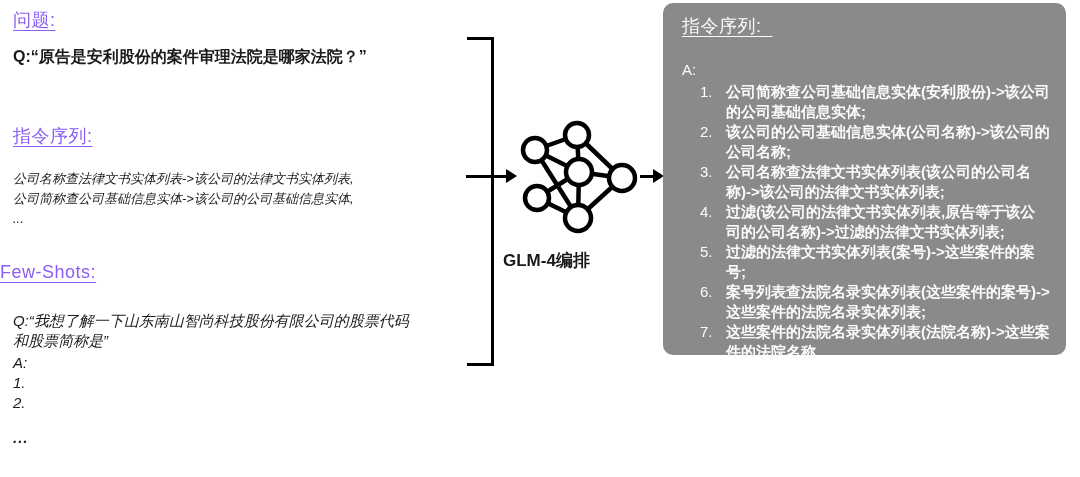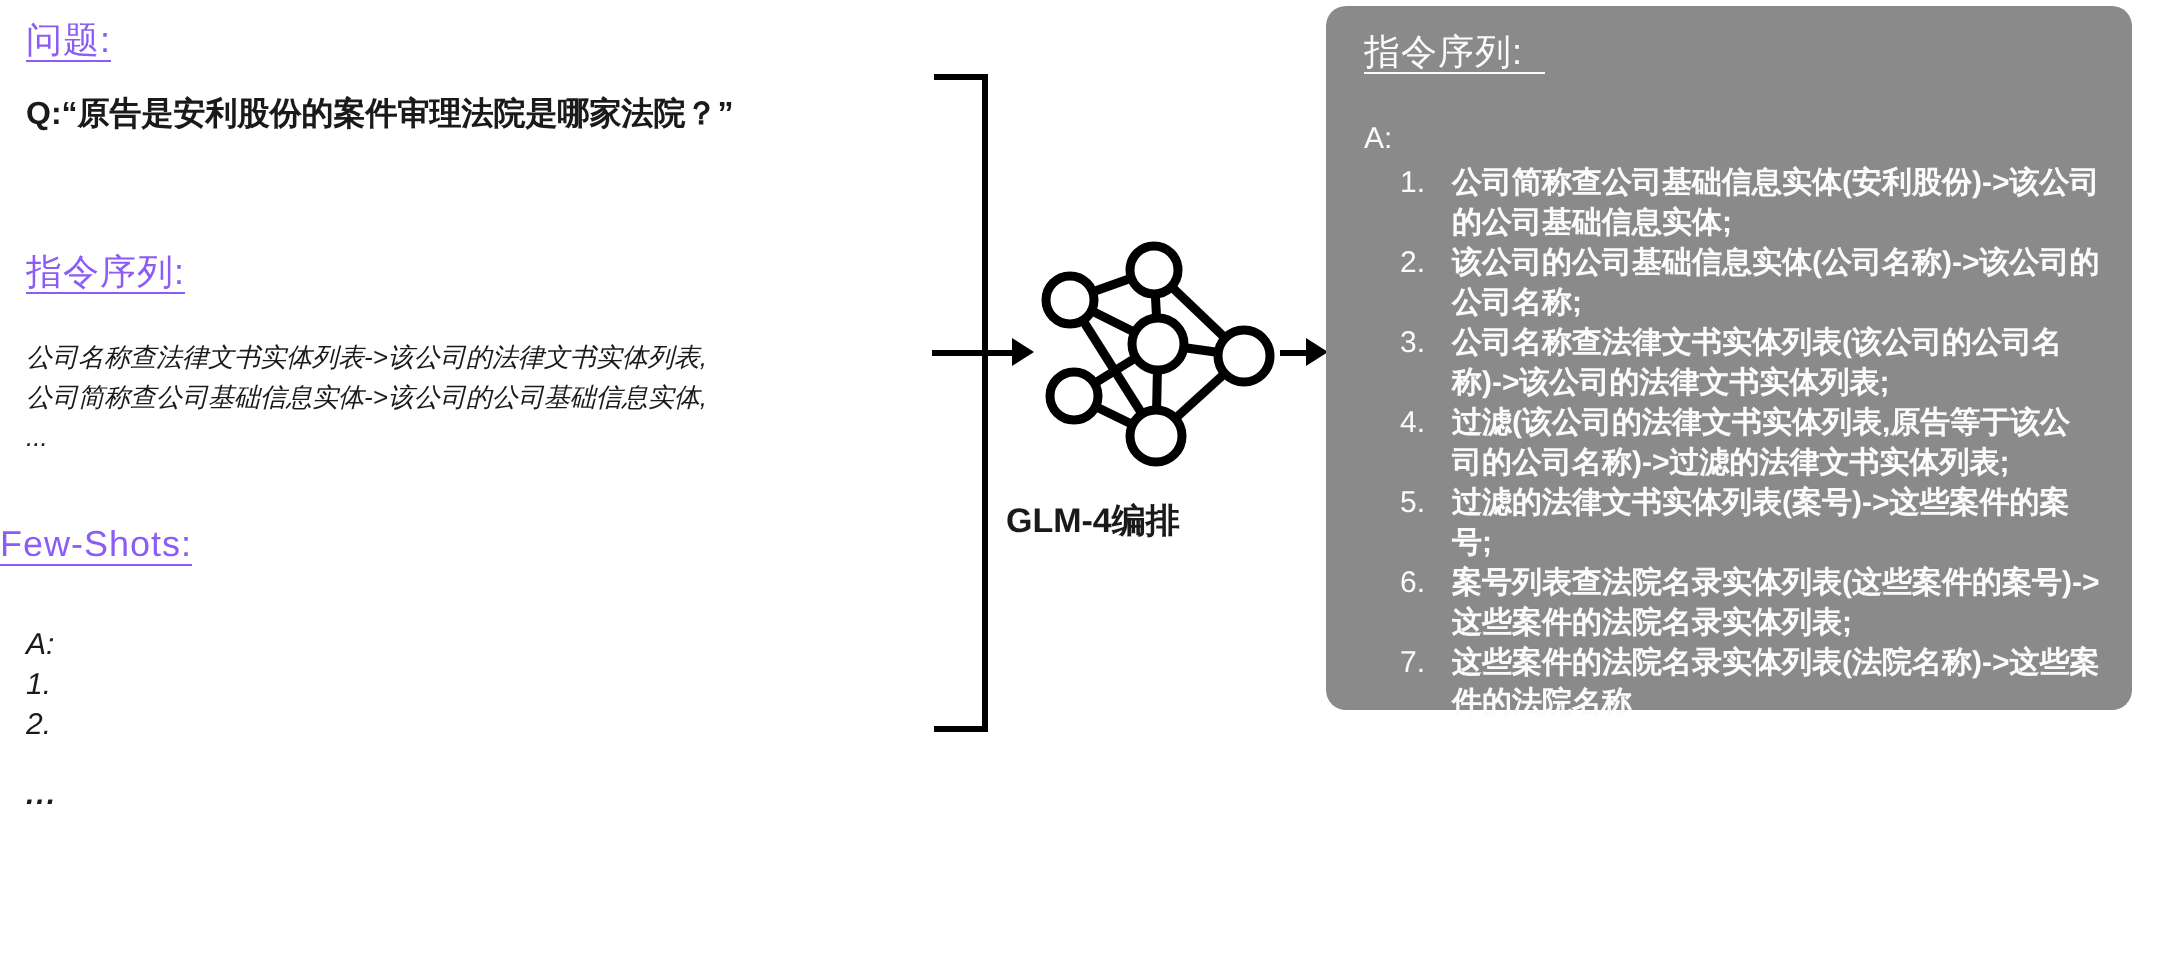--- a/index.html
+++ b/index.html
@@ -106,20 +106,22 @@
 
 <div class="abs section-heading" style="left:13px; top:124px;">指令序列:</div>
 
 <div class="abs kg-text" style="left:13px; top:169px; width:450px;">公司名称查法律文书实体列表-&gt;该公司的法律文书实体列表,
 公司简称查公司基础信息实体-&gt;该公司的公司基础信息实体,
 ...</div>
 
 <div class="abs section-heading" style="left:0; top:262px;text-decoration:underline;">Few-Shots:</div>
 
 <div class="abs fs-block" style="left:13px; top:311px; width:455px;">
+  <div class="fs-q">Q:“我想了解一下山东南山智尚科技股份有限公司的股票代码
+和股票简称是”</div>
   <div class="fs-a">A:</div>
   <ol class="num-list">
 
       <li class="num-row">
         <span class="num-cell">1.</span>
       </li>
 
       <li class="num-row">
         <span class="num-cell">2.</span>
       </li>

